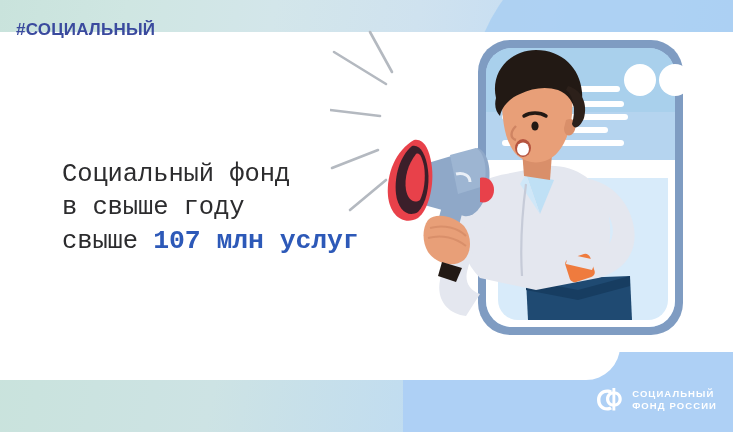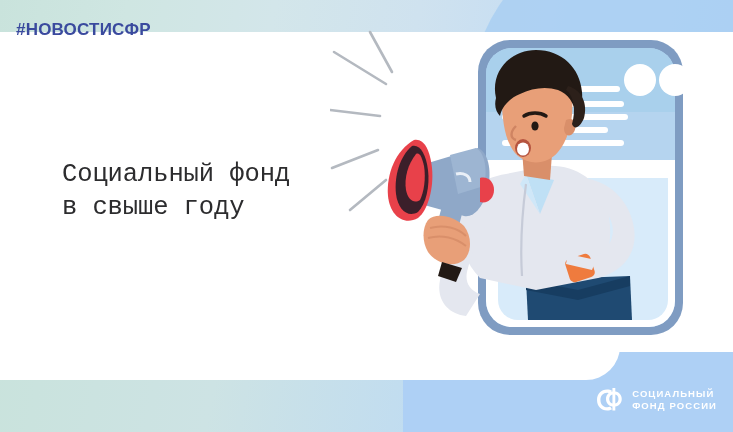--- a/index.html
+++ b/index.html
@@ -152,25 +152,26 @@
 <div id="poster">
 
   <div class="bg-blob-right"></div>
   <div class="bg-band-bottom"></div>
   <div class="bg-lower-right"></div>
 
   <div class="card"></div>
   <div class="card-tail"></div>
   <div class="card-tail-2"></div>
 
-  <div class="hashtag">#НОВОСТИСФР</div>
+  <div class="hashtag">#СОЦИАЛЬНЫЙ</div>
 
   <div class="headline">
     <span class="ln">Социальный фонд</span>
     <span class="ln">в свыше году</span>
+    <span class="ln"><span>свыше </span><span class="hl">107 млн услуг</span></span>
   </div>
 
   <svg class="illo" viewBox="0 0 403 360" xmlns="http://www.w3.org/2000/svg">
 
     <g>
       <rect x="148" y="12" width="205" height="295" rx="32" ry="32" fill="#7f9cc2"></rect>
       <rect x="156" y="20" width="189" height="279" rx="26" ry="26" fill="#b5d4ef"></rect>
     </g>
 
     <g>

